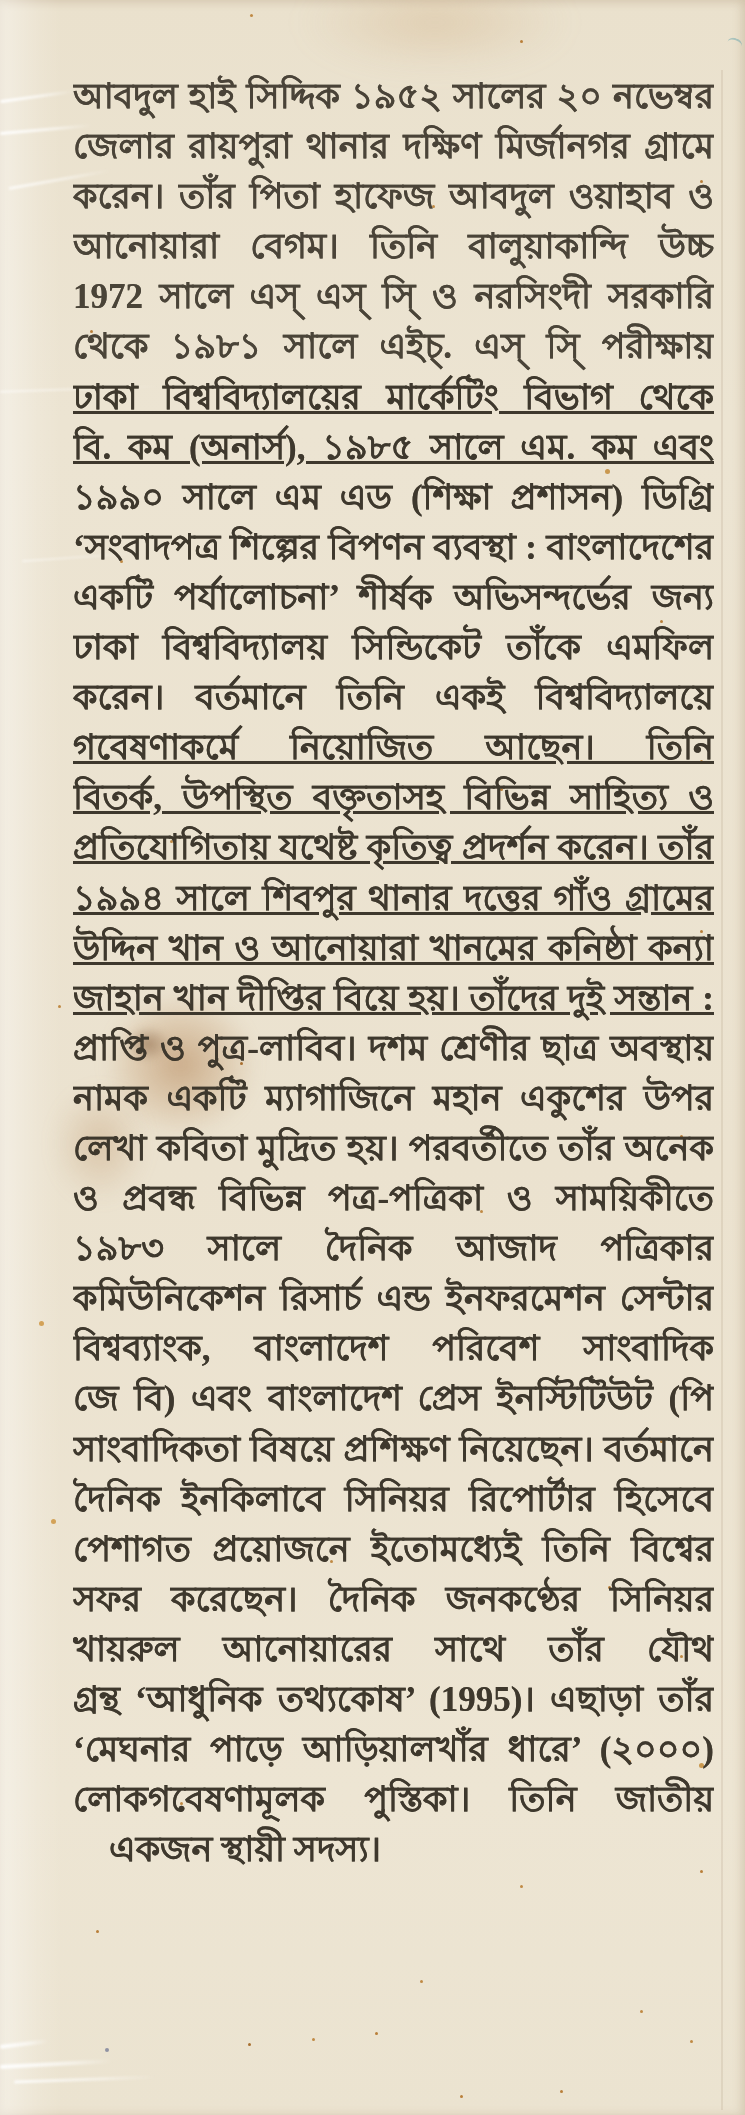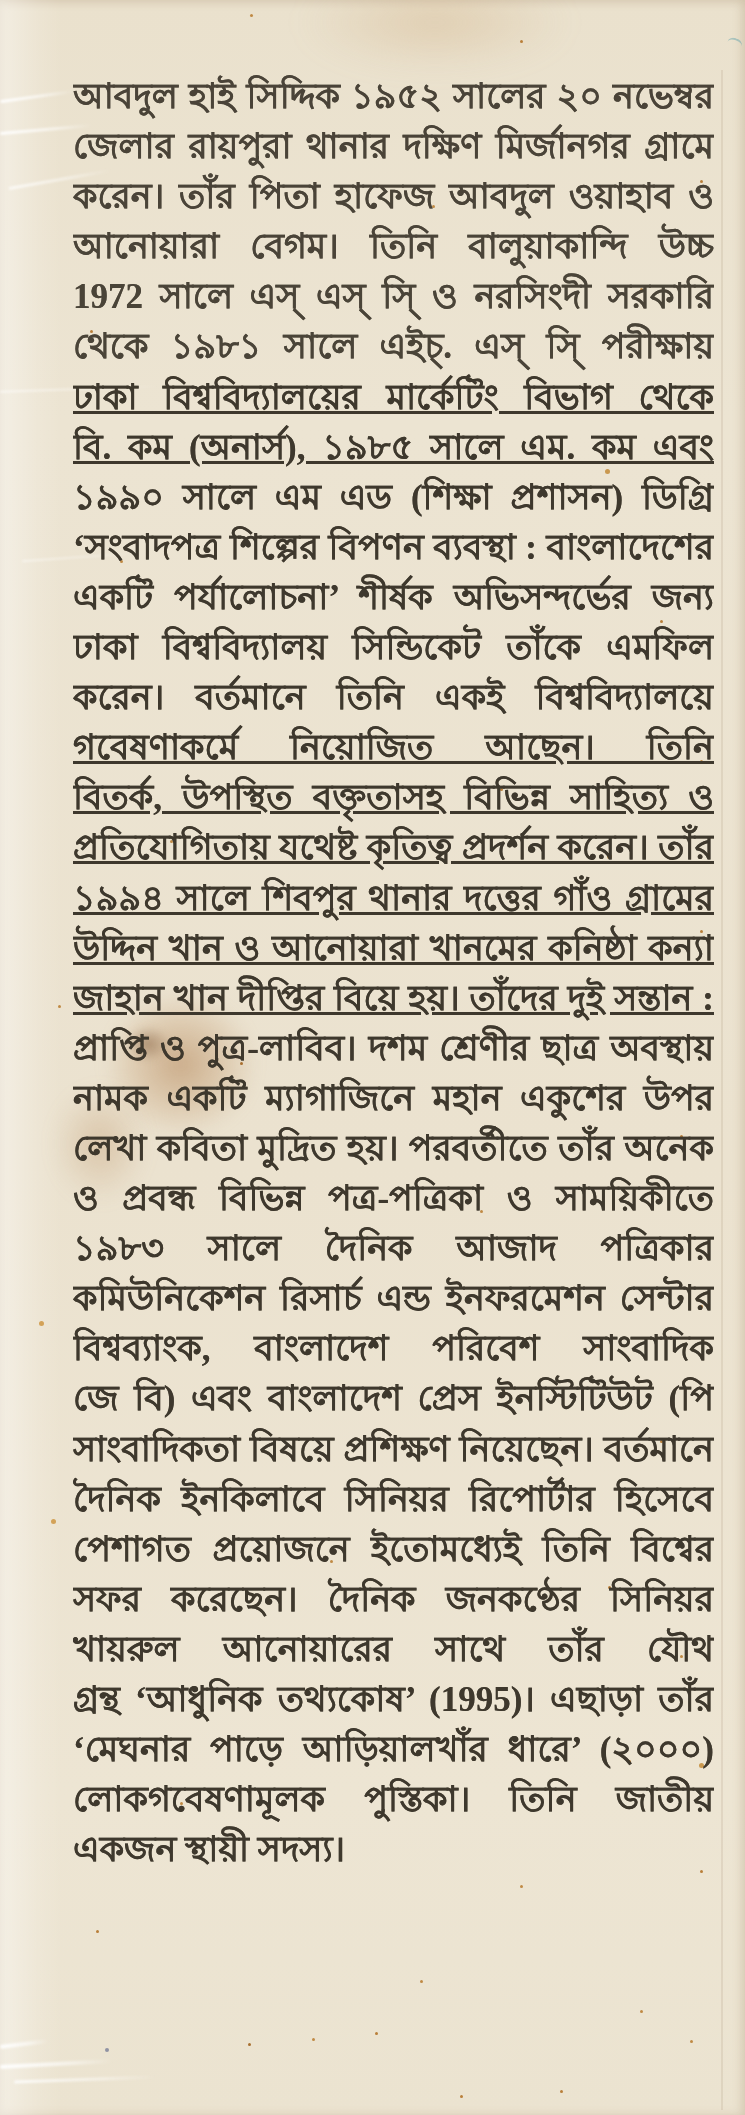--- a/index.html
+++ b/index.html
@@ -54,21 +54,21 @@
     background:rgba(70,80,125,.55);filter:blur(.5px);}
   .teal-mark{position:absolute;left:727px;top:38px;width:15px;height:10px;border-radius:50%;
     border-top:2px solid rgba(90,160,170,.45);transform:rotate(18deg);}
   .edge-line{position:absolute;left:721px;top:70px;height:2040px;width:2px;
     background:rgba(150,120,90,.14);}
   
   .text-block{position:absolute;left:73px;top:72px;width:641px;color:#3e382d;
     font-size:35px;font-weight:600;}
   .line{height:50.1px;line-height:50.1px;text-align:justify;text-align-last:justify;
     overflow:hidden;white-space:normal;text-shadow:0 0 .6px rgba(62,56,45,.8);}
-  .line.last{text-align-last:left;}
+  .line.last{text-align-last:left;margin-left:36px;}
   .blur1{filter:blur(.4px);text-decoration:underline;}
   .blur2{filter:blur(.75px);opacity:.93;}
 </style>
 </head>
 <body>
 
 <div class="page">
   <div class="glare-band"></div>
 
   <div class="crease c1"></div>

